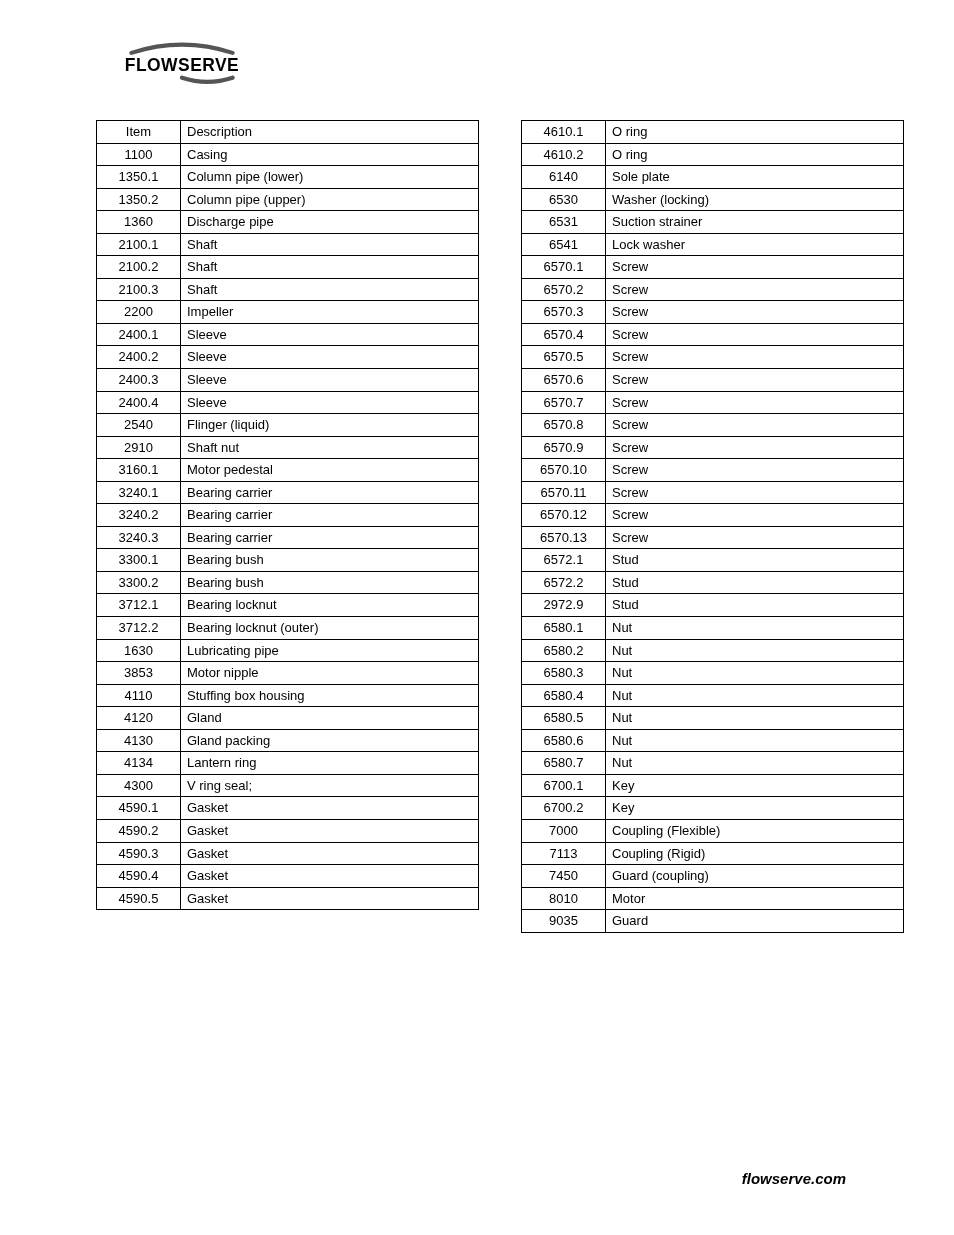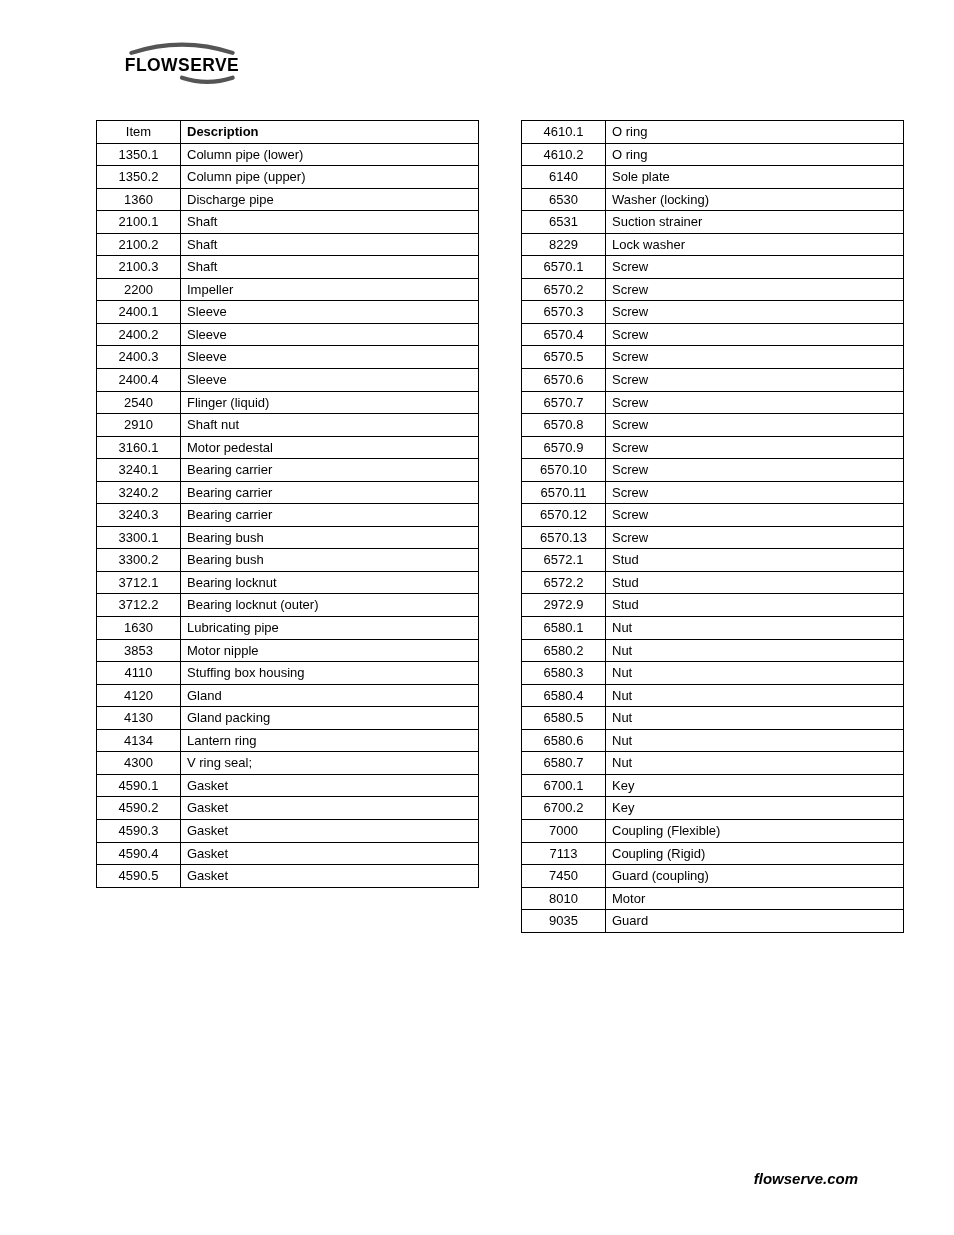--- a/index.html
+++ b/index.html
@@ -32,24 +32,24 @@
       padding: 2px 6px 2px 6px;
       line-height: 1.35;
       vertical-align: middle;
     }
     td.item {
       width: 84px;
       text-align: center;
     }
     td.desc { text-align: left; }
     thead td { font-weight: normal; }
-    thead td.desc-head { font-weight: bold; }
+    thead td.desc-head { font-weight: normal; }
     .footer {
       position: absolute;
-      right: 96px;
+      right: 108px;
       bottom: 48px;
       font-style: italic;
       font-weight: bold;
       font-size: 15px;
       color: #000;
     }
   </style>
 </head>
 <body>
 
@@ -65,20 +65,24 @@
   <div class="col">
     <table>
       <thead>
         <tr>
           <td class="item">Item</td>
           <td class="desc desc-head">Description</td>
         </tr>
       </thead>
       <tbody id="left-body">
           <tr>
+            <td class="item">1100</td>
+            <td class="desc">Casing</td>
+          </tr>
+          <tr>
             <td class="item">1350.1</td>
             <td class="desc">Column pipe (lower)</td>
           </tr>
           <tr>
             <td class="item">1350.2</td>
             <td class="desc">Column pipe (upper)</td>
           </tr>
           <tr>
             <td class="item">1360</td>
             <td class="desc">Discharge pipe</td>
@@ -223,21 +227,21 @@
           </tr>
           <tr>
             <td class="item">6530</td>
             <td class="desc">Washer (locking)</td>
           </tr>
           <tr>
             <td class="item">6531</td>
             <td class="desc">Suction strainer</td>
           </tr>
           <tr>
-            <td class="item">8229</td>
+            <td class="item">6541</td>
             <td class="desc">Lock washer</td>
           </tr>
           <tr>
             <td class="item">6570.1</td>
             <td class="desc">Screw</td>
           </tr>
           <tr>
             <td class="item">6570.2</td>
             <td class="desc">Screw</td>
           </tr>

